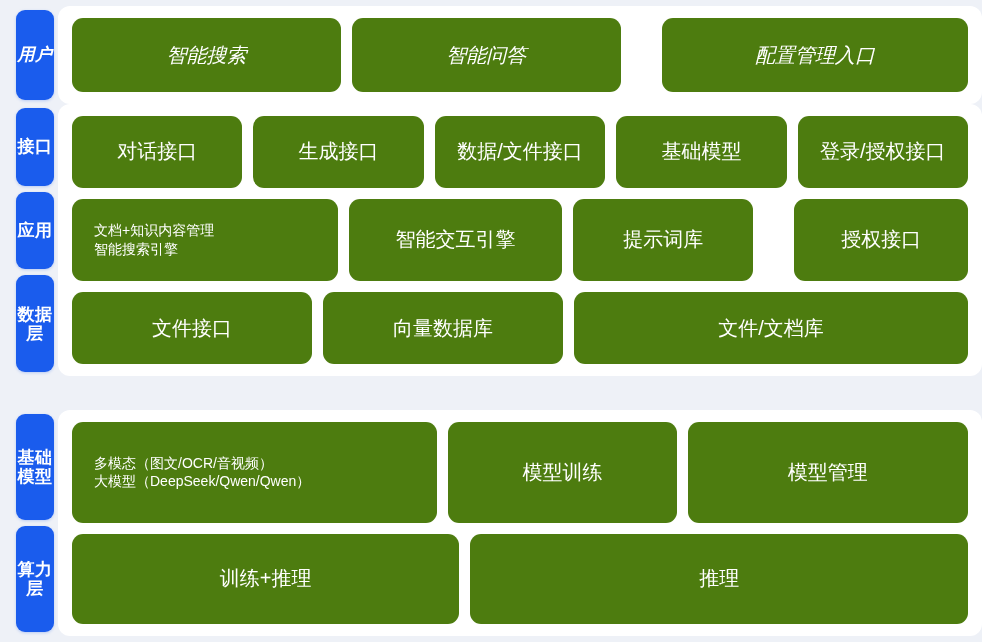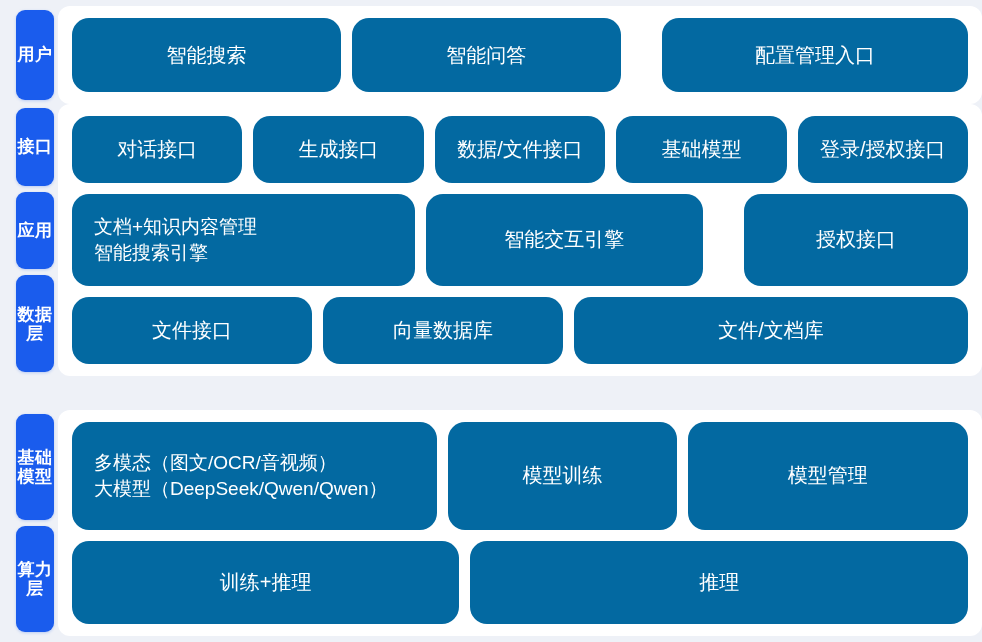--- a/index.html
+++ b/index.html
@@ -17,21 +17,21 @@
   }
 
   
   .section {
     position: absolute;
     left: 0;
     display: flex;
     align-items: stretch;
   }
 
-  #section-user   { top: 6px;   height: 98px;  width: 982px; }
+  #section-user   { top: 6px;   height: 98px;  width: 982px; font-style: italic; }
   #section-middle { top: 104px; height: 272px; width: 982px; }
   #section-base   { top: 410px; height: 226px; width: 982px; justify-content: space-between; }
 
   
   .tab-col {
     width: 68px;
     flex: 0 0 68px;
     display: flex;
     flex-direction: column;
     padding: 4px 14px 4px 16px;
@@ -76,42 +76,42 @@
 
   .row {
     display: flex;
     gap: 11px;
     flex: 1 1 auto;
     align-items: stretch;
   }
 
   
   .box {
-    background: #0369a1;
-    border-radius: 17px;
+    background: #4d7c0f;
+    border-radius: 11px;
     color: #ffffff;
     display: flex;
     align-items: center;
     justify-content: center;
     text-align: center;
     font-size: 20px;
     line-height: 1.35;
     padding: 4px 10px;
     white-space: pre-line;
     flex: 1 1 0;
     min-width: 0;
   }
 
   .box.left-align {
     justify-content: flex-start;
     text-align: left;
     padding-left: 22px;
   }
 
-  .box.two-line { font-size: 19px; }
+  .box.two-line { font-size: 14px; }
 
   
   .g1 { flex-grow: 1; }
   .g115 { flex-grow: 1.15; margin-left: 30px; }
   .g12 { flex-grow: 1.2; }
   .g125 { flex-grow: 1.25; }
   .g13 { flex-grow: 1.3; }
   .g145 { flex-grow: 1.45; }
   .g16 { flex-grow: 1.6; }
   .g17 { flex-grow: 1.7; }
@@ -146,20 +146,21 @@
       <div class="box g1">生成接口</div>
       <div class="box g1">数据/文件接口</div>
       <div class="box g1">基础模型</div>
       <div class="box g1">登录/授权接口</div>
     </div>
 
     <div class="row">
       <div class="box two-line left-align g175">文档+知识内容管理
 智能搜索引擎</div>
       <div class="box g145">智能交互引擎</div>
+      <div class="box g12">提示词库</div>
       <div class="box g115">授权接口</div>
     </div>
 
     <div class="row">
       <div class="box g1">文件接口</div>
       <div class="box g1">向量数据库</div>
       <div class="box g17">文件/文档库</div>
     </div>
 
   </div>

